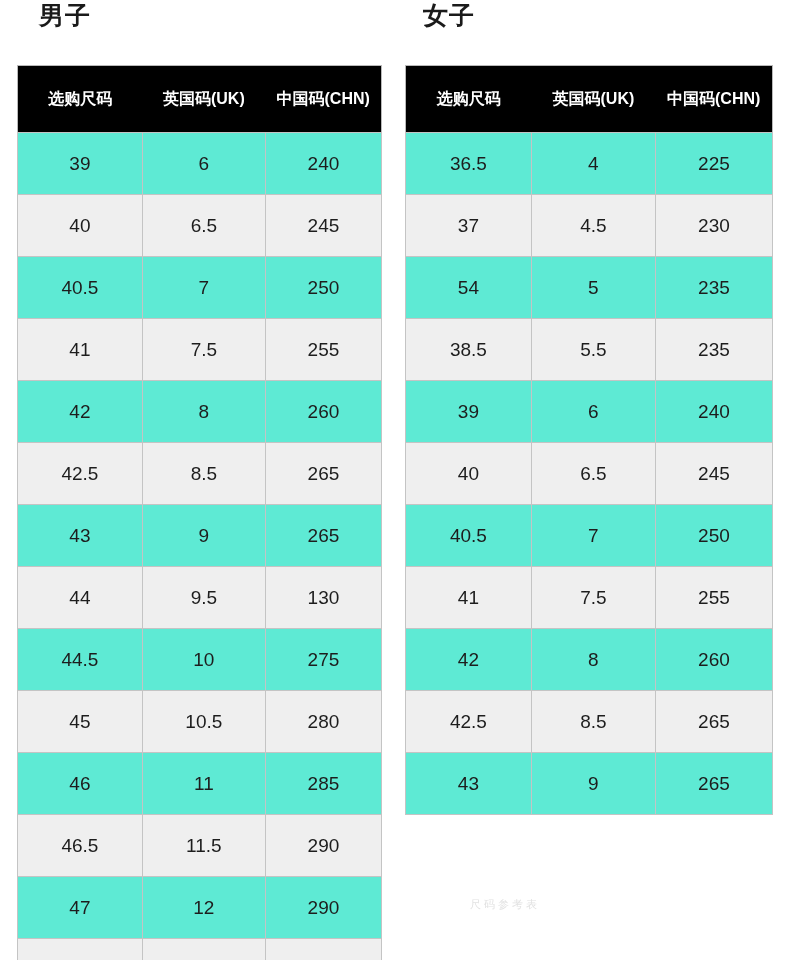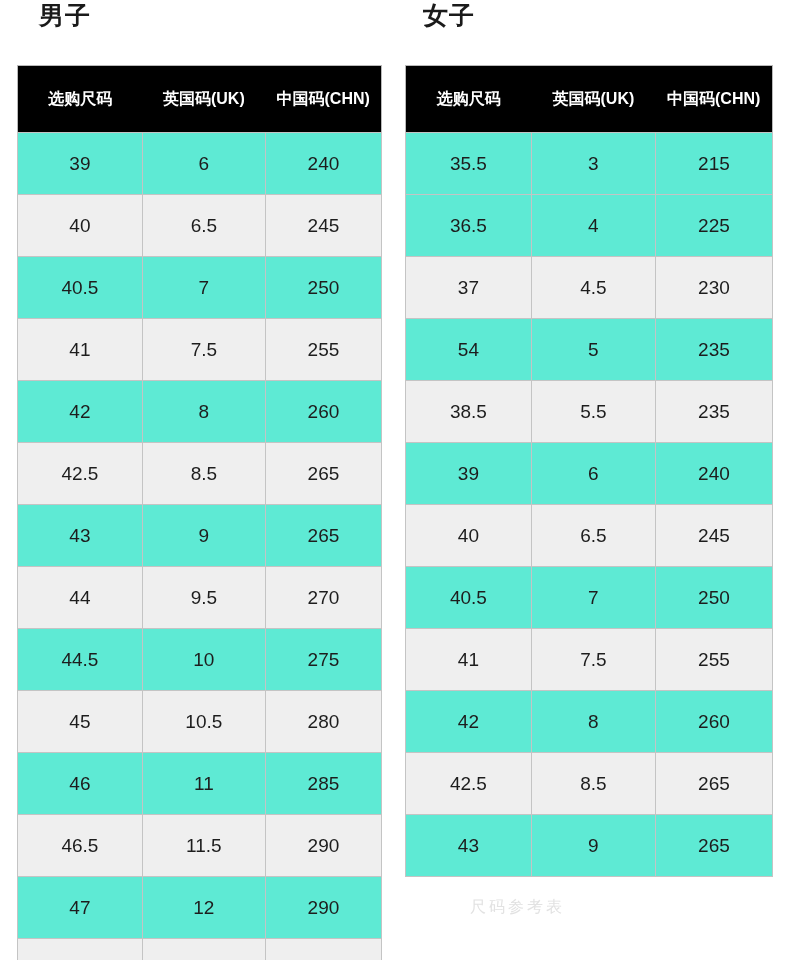--- a/index.html
+++ b/index.html
@@ -65,21 +65,21 @@
   
   col.c1{width:34.3%;}
   col.c2{width:33.8%;}
   col.c3{width:31.9%;}
 
   .watermark{
     position:absolute;
     left:470px;
     top:897px;
     width:300px;
-    font-size:16px;
+    font-size:11px;
     color:#e2e2e2;
     letter-spacing:3px;
     white-space:nowrap;
     pointer-events:none;
     user-select:none;
   }
 </style>
 </head>
 <body>
 
@@ -132,21 +132,21 @@
             <td>265</td>
           </tr>
           <tr class="plain">
             <td>43</td>
             <td>9</td>
             <td>265</td>
           </tr>
           <tr class="alt">
             <td>44</td>
             <td>9.5</td>
-            <td>270</td>
+            <td>130</td>
           </tr>
           <tr class="plain">
             <td>44.5</td>
             <td>10</td>
             <td>275</td>
           </tr>
           <tr class="alt">
             <td>45</td>
             <td>10.5</td>
             <td>280</td>
@@ -185,25 +185,20 @@
         </colgroup>
       <thead>
         <tr>
           <th>选购尺码</th>
           <th>英国码(UK)</th>
           <th>中国码(CHN)</th>
         </tr>
       </thead>
       <tbody id="body-women">
           <tr class="plain">
-            <td>35.5</td>
-            <td>3</td>
-            <td>215</td>
-          </tr>
-          <tr class="plain">
             <td>36.5</td>
             <td>4</td>
             <td>225</td>
           </tr>
           <tr class="alt">
             <td>37</td>
             <td>4.5</td>
             <td>230</td>
           </tr>
           <tr class="plain">

